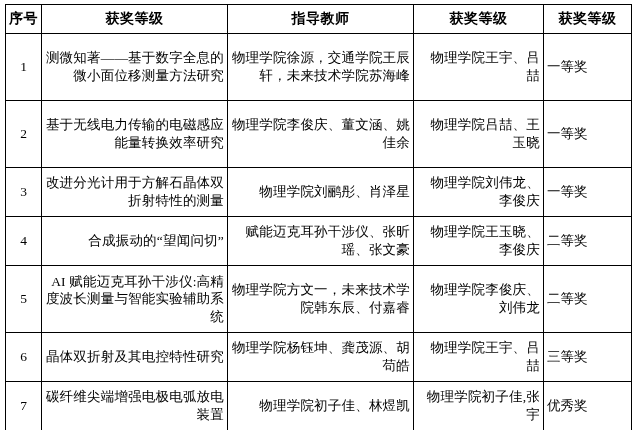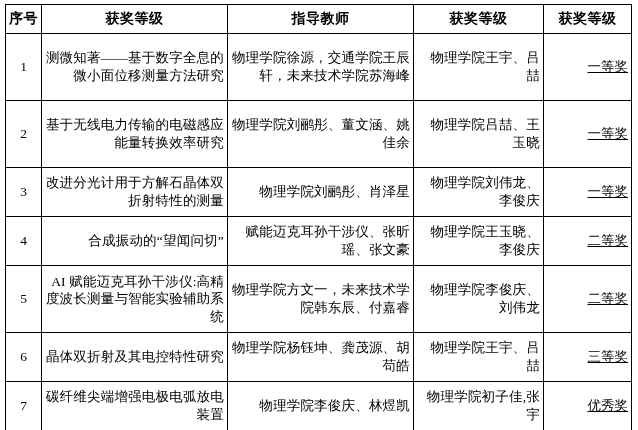--- a/index.html
+++ b/index.html
@@ -60,23 +60,22 @@
   }
   td.team {
     text-align: right;
     letter-spacing: 0.2px;
   }
   td.teacher {
     text-align: right;
     letter-spacing: 0.2px;
   }
   td.award {
-    text-align: right;
+    text-align: left;
     font-size: 14px;
-    text-decoration: underline;
   }
   tr.r1 td { height: 62px; }
   tr.r2 td { height: 62px; }
   tr.r3 td { height: 44px; }
   tr.r4 td { height: 44px; }
   tr.r5 td { height: 62px; }
   tr.r6 td { height: 44px; }
   tr.r7 td { height: 44px; }
 </style>
 </head>
@@ -104,21 +103,21 @@
       <tr class="r1">
         <td class="seq">1</td>
         <td class="title">测微知著——基于数字全息的微小面位移测量方法研究</td>
         <td class="team">物理学院徐源，交通学院王辰轩，未来技术学院苏海峰</td>
         <td class="teacher">物理学院王宇、吕喆</td>
         <td class="award">一等奖</td>
       </tr>
       <tr class="r2">
         <td class="seq">2</td>
         <td class="title">基于无线电力传输的电磁感应能量转换效率研究</td>
-        <td class="team">物理学院刘鹂彤、董文涵、姚佳余</td>
+        <td class="team">物理学院李俊庆、董文涵、姚佳余</td>
         <td class="teacher">物理学院吕喆、王玉晓</td>
         <td class="award">一等奖</td>
       </tr>
       <tr class="r3">
         <td class="seq">3</td>
         <td class="title">改进分光计用于方解石晶体双折射特性的测量</td>
         <td class="team">物理学院刘鹂彤、肖泽星</td>
         <td class="teacher">物理学院刘伟龙、李俊庆</td>
         <td class="award">一等奖</td>
       </tr>
@@ -139,19 +138,19 @@
       <tr class="r6">
         <td class="seq">6</td>
         <td class="title">晶体双折射及其电控特性研究</td>
         <td class="team">物理学院杨钰坤、龚茂源、胡苟皓</td>
         <td class="teacher">物理学院王宇、吕喆</td>
         <td class="award">三等奖</td>
       </tr>
       <tr class="r7">
         <td class="seq">7</td>
         <td class="title">碳纤维尖端增强电极电弧放电装置</td>
-        <td class="team">物理学院李俊庆、林煜凯</td>
+        <td class="team">物理学院初子佳、林煜凯</td>
         <td class="teacher">物理学院初子佳,张宇</td>
         <td class="award">优秀奖</td>
       </tr>
     </tbody>
   </table>
 </div>
 
 </body></html>

